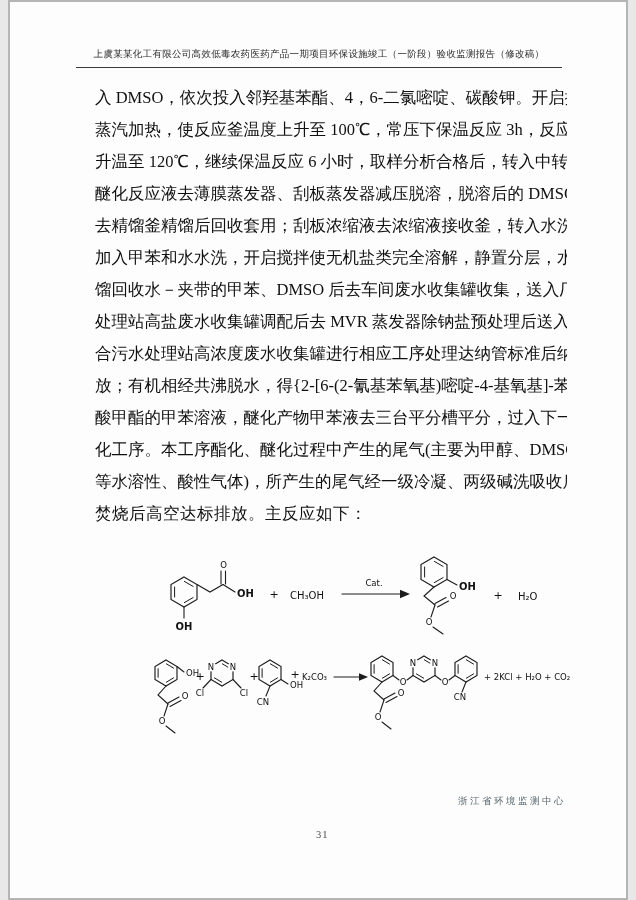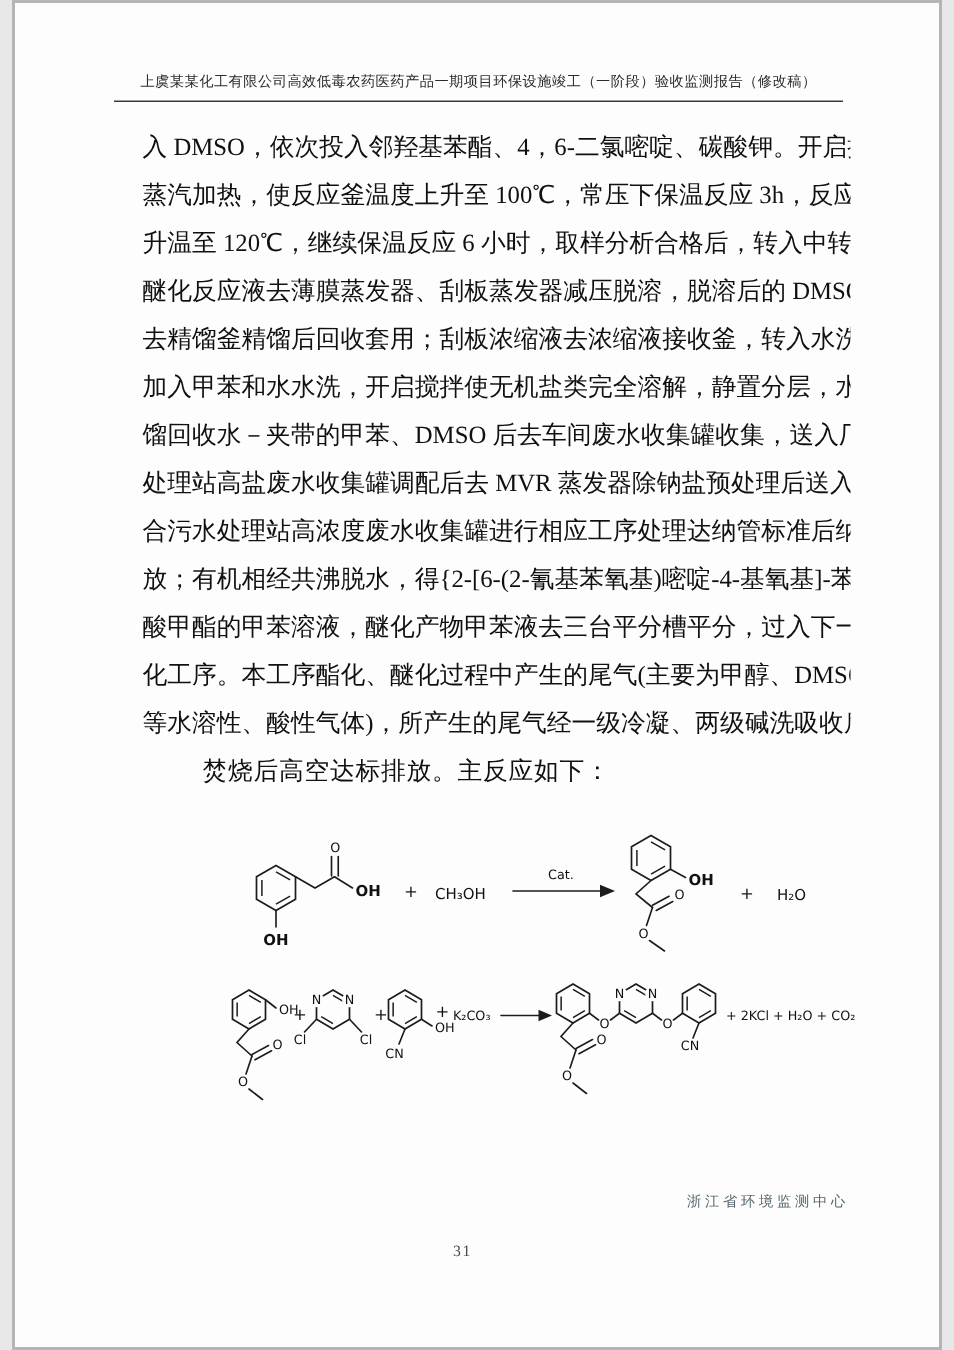--- a/index.html
+++ b/index.html
@@ -23,37 +23,37 @@
   }
   .body-text{
     position:absolute;left:85px;top:80px;width:472px;
     font-size:16.5px;color:#101010;
   }
   .line{
     height:32px;line-height:32px;overflow:hidden;
     text-align:justify;text-align-last:justify;
     white-space:nowrap;
   }
-  .line:last-child{text-align-last:left;letter-spacing:.5px;margin-left:40px;}
+  .line:last-child{text-align-last:left;letter-spacing:.5px;}
   .rx{position:absolute;}
   .rx1{left:142px;top:540px;}
   .rx2{left:132px;top:645px;}
   svg .bond{stroke:#1c1c1c;stroke-width:1.1;fill:none;stroke-linecap:round;}
   svg .ring{stroke:#1c1c1c;stroke-width:1.15;fill:none;}
   svg .dbl{stroke:#1c1c1c;stroke-width:1;fill:none;}
   svg text{fill:#111;font-family:"DejaVu Sans", sans-serif;}
   svg .atom{font-size:8.5px;}
   svg .atom-b{font-size:10px;font-weight:bold;}
   svg .formula{font-size:10px;}
   svg .formula-s{font-size:8.5px;}
   svg .plus{font-size:11px;}
   svg .head{fill:#1c1c1c;stroke:none;}
   svg .nbg{fill:#fdfdfd;stroke:none;}
   .footer-num{
-    position:absolute;left:292px;top:827px;
+    position:absolute;left:306px;top:827px;
     font-size:10.5px;color:#4a4a4a;letter-spacing:1px;
   }
   .footer-org{
     position:absolute;right:60px;top:793px;
     font-size:9.5px;color:#54656c;letter-spacing:2.5px;white-space:nowrap;
   }
 </style>
 </head>
 <body>
 

